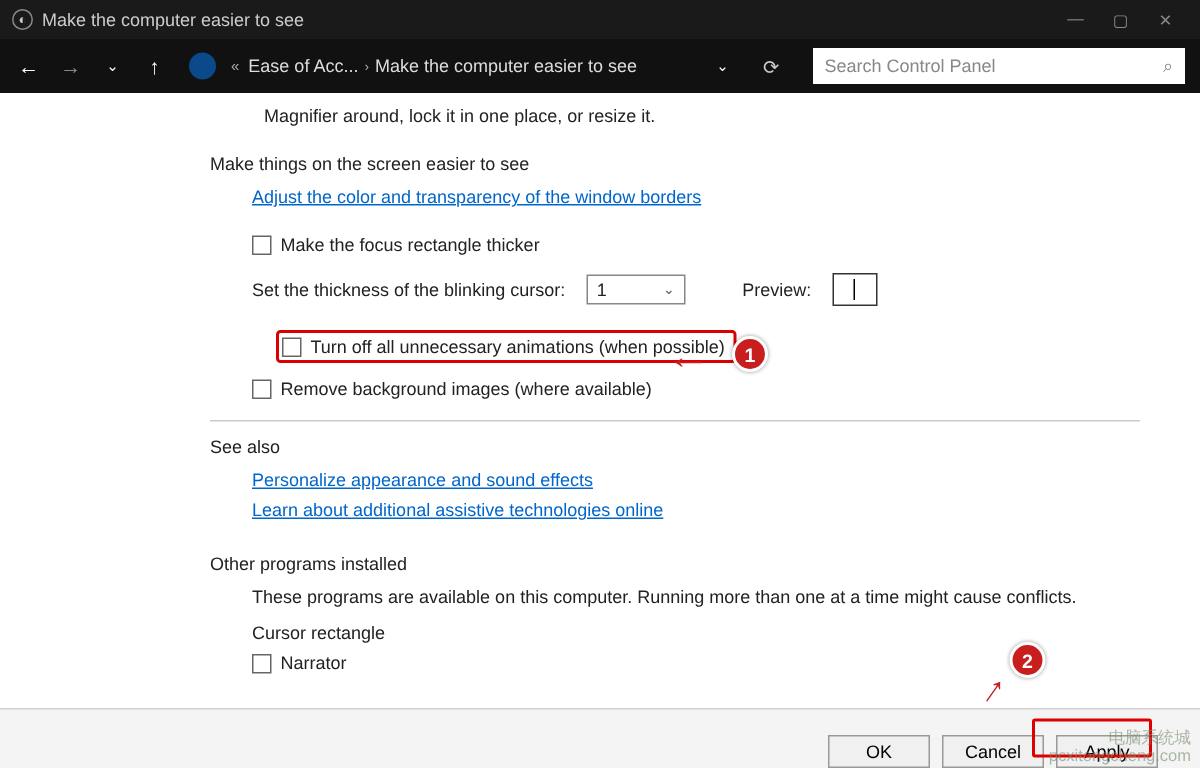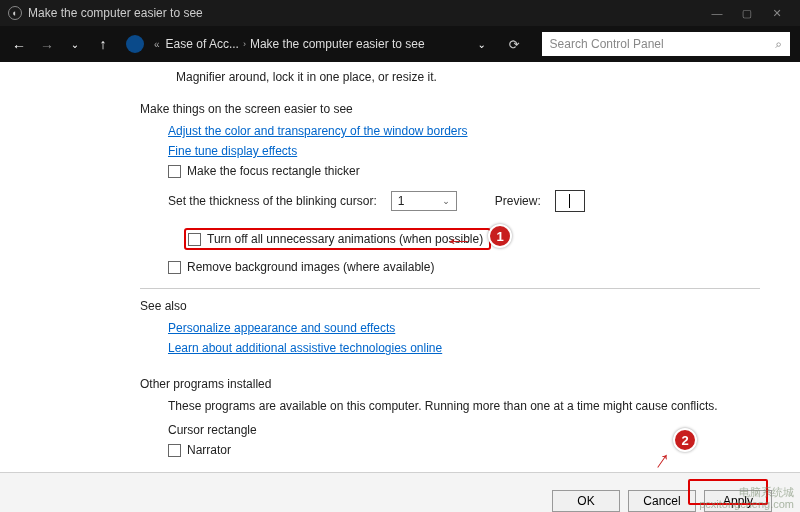--- a/index.html
+++ b/index.html
@@ -77,22 +77,21 @@
     <span class="mag">⌕</span>
   </div>
 </div>
 
 <div class="content">
   <div class="magline">Magnifier around, lock it in one place, or resize it.</div>
 
   <div class="section-title">Make things on the screen easier to see</div>
   <div class="indent">
     <span class="link">Adjust the color and transparency of the window borders</span><br>
-    <span class="link">Fine tune display effects</span>
-    <div class="cb-row" style="margin-top:0">
+    <div class="cb-row" style="margin-top:12px">
       <span class="cb"></span>
       <span>Make the focus rectangle thicker</span>
     </div>
     <div class="thickness-row">
       <span>Set the thickness of the blinking cursor:</span>
       <div class="dropdown">
         <span>1</span>
         <span class="dd">⌄</span>
       </div>
       <span style="margin-left:24px">Preview:</span>

